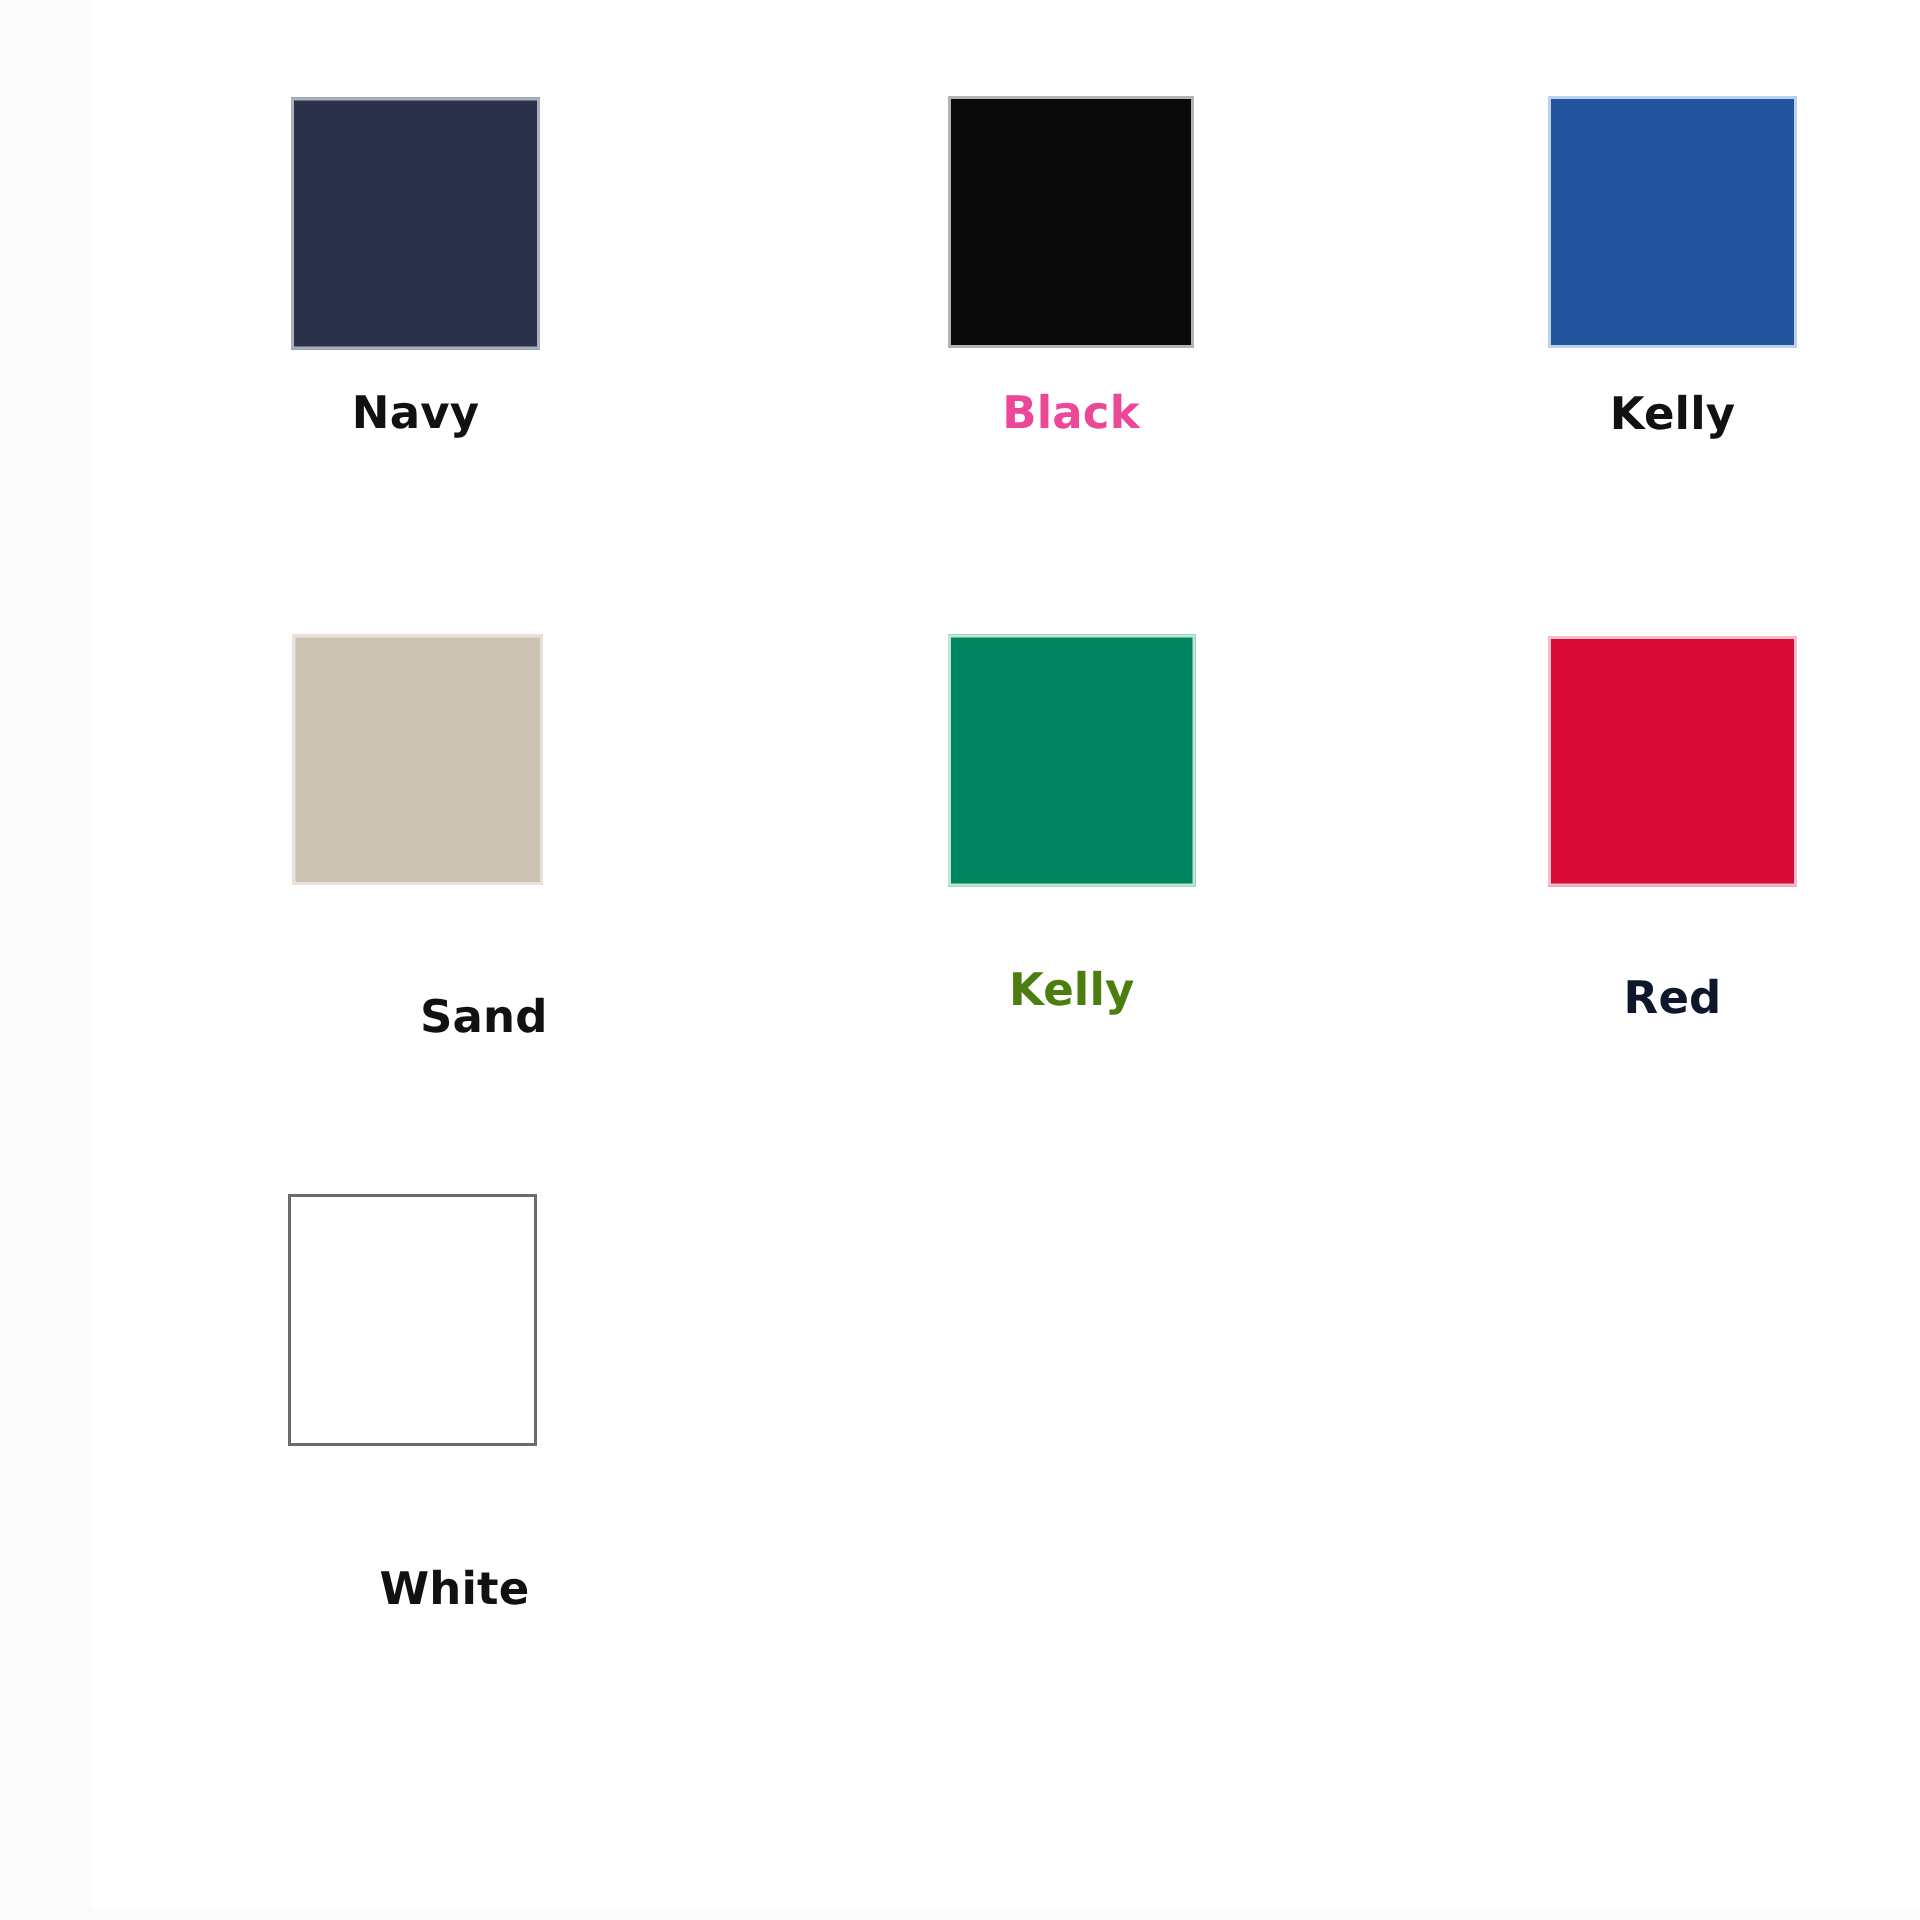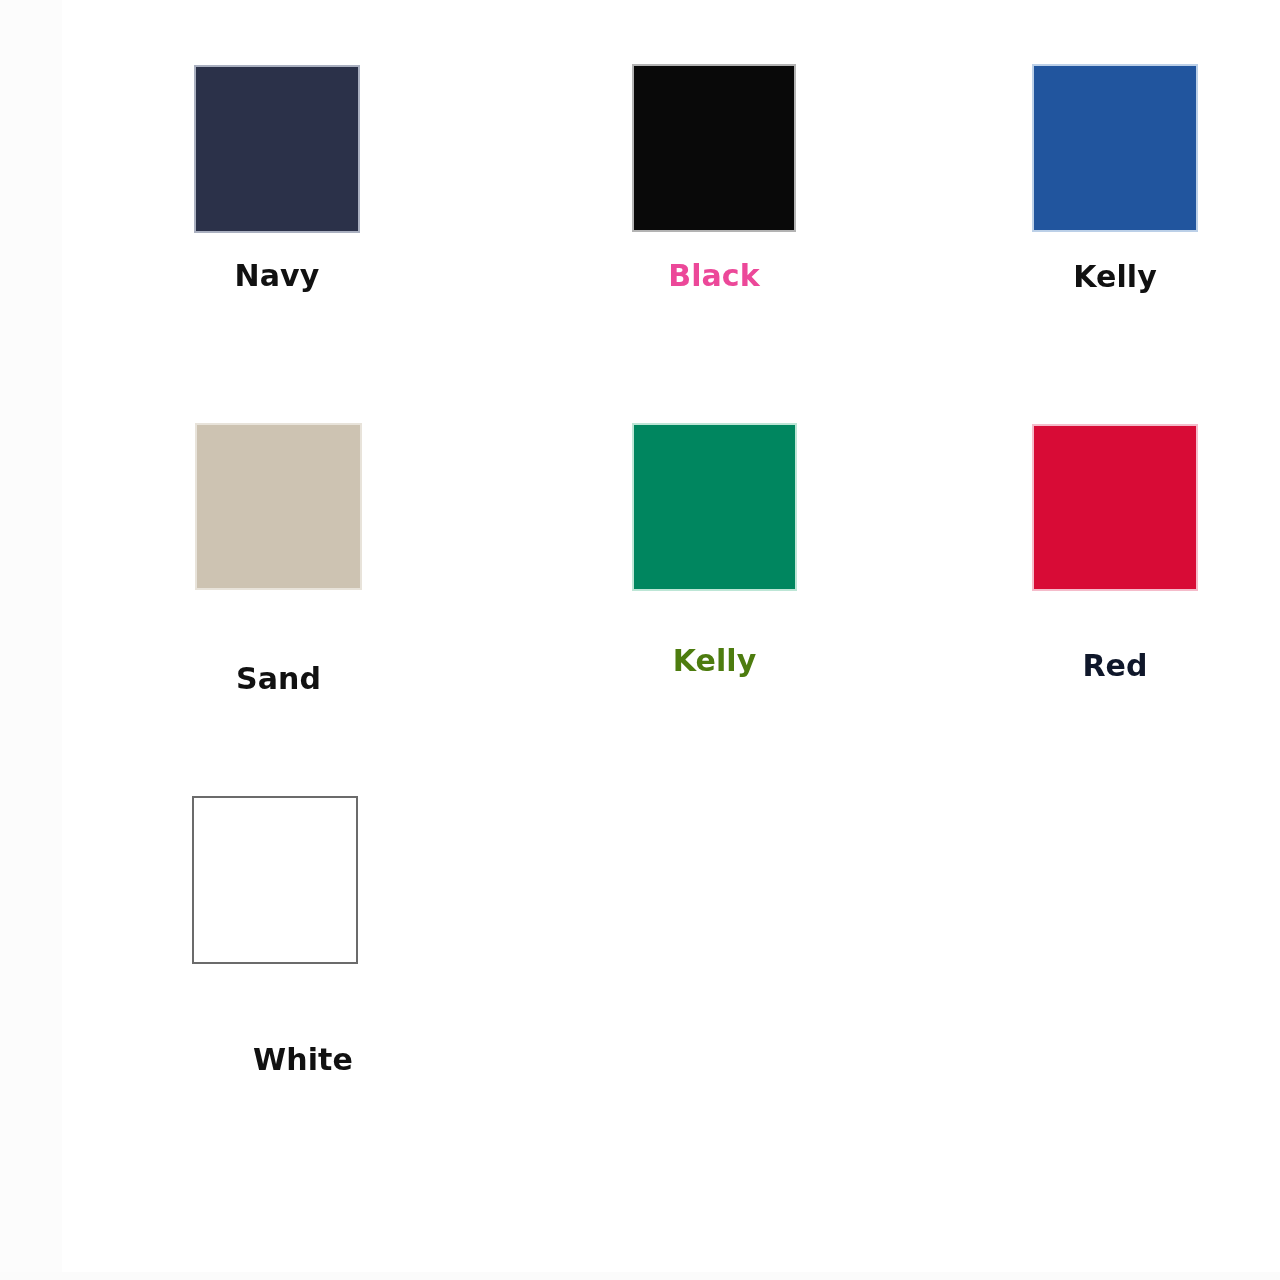--- a/index.html
+++ b/index.html
@@ -76,21 +76,21 @@
     <div class="swatch-cell" style="left: 632px; top: 64px; width: 164px;">
       <div class="swatch-chip" style="width: 160px; height: 164px; background: rgb(9, 9, 9); border: 2px solid rgb(179, 179, 179);"></div>
       <div class="swatch-label" style="top: 194px; color: #ec4899; text-align: right;">Black</div>
     </div>
     <div class="swatch-cell" style="left: 1032px; top: 64px; width: 166px;">
       <div class="swatch-chip" style="width: 162px; height: 164px; background: rgb(33, 85, 158); border: 2px solid rgb(188, 208, 232);"></div>
       <div class="swatch-label" style="top: 195px; color: rgb(17, 17, 17);">Kelly</div>
     </div>
     <div class="swatch-cell" style="left: 195px; top: 423px; width: 167px;">
       <div class="swatch-chip" style="width: 163px; height: 163px; background: rgb(205, 195, 178); border: 2px solid rgb(232, 227, 218);"></div>
-      <div class="swatch-label" style="top: 238px; color: rgb(17, 17, 17);">Sand</div>
+      <div class="swatch-label" style="top: 238px; color: rgb(17, 17, 17); margin-left: 44px;">Sand</div>
     </div>
     <div class="swatch-cell" style="left: 632px; top: 423px; width: 165px;">
       <div class="swatch-chip" style="width: 161px; height: 164px; background: rgb(0, 134, 95); border: 2px solid rgb(189, 230, 214);"></div>
       <div class="swatch-label" style="top: 220px; color: #4d7c0f;">Kelly</div>
     </div>
     <div class="swatch-cell" style="left: 1032px; top: 424px; width: 166px;">
       <div class="swatch-chip" style="width: 162px; height: 163px; background: rgb(216, 11, 54); border: 2px solid rgb(245, 188, 203);"></div>
       <div class="swatch-label" style="top: 224px; color: #0f172a;">Red</div>
     </div>
     <div class="swatch-cell" style="left: 192px; top: 796px; width: 166px;">

